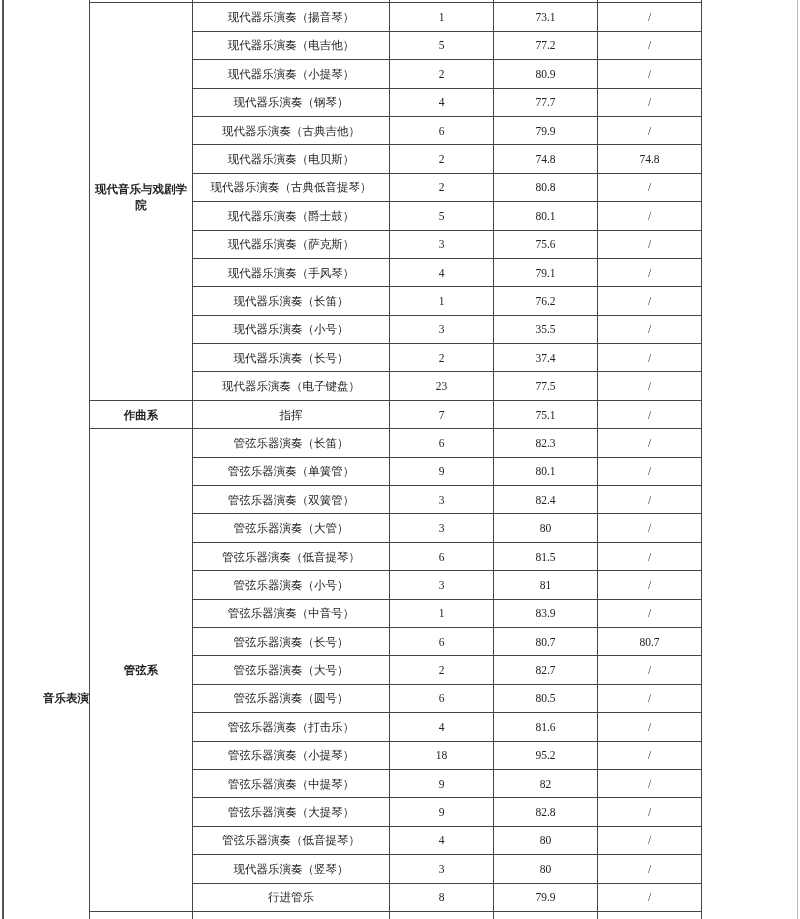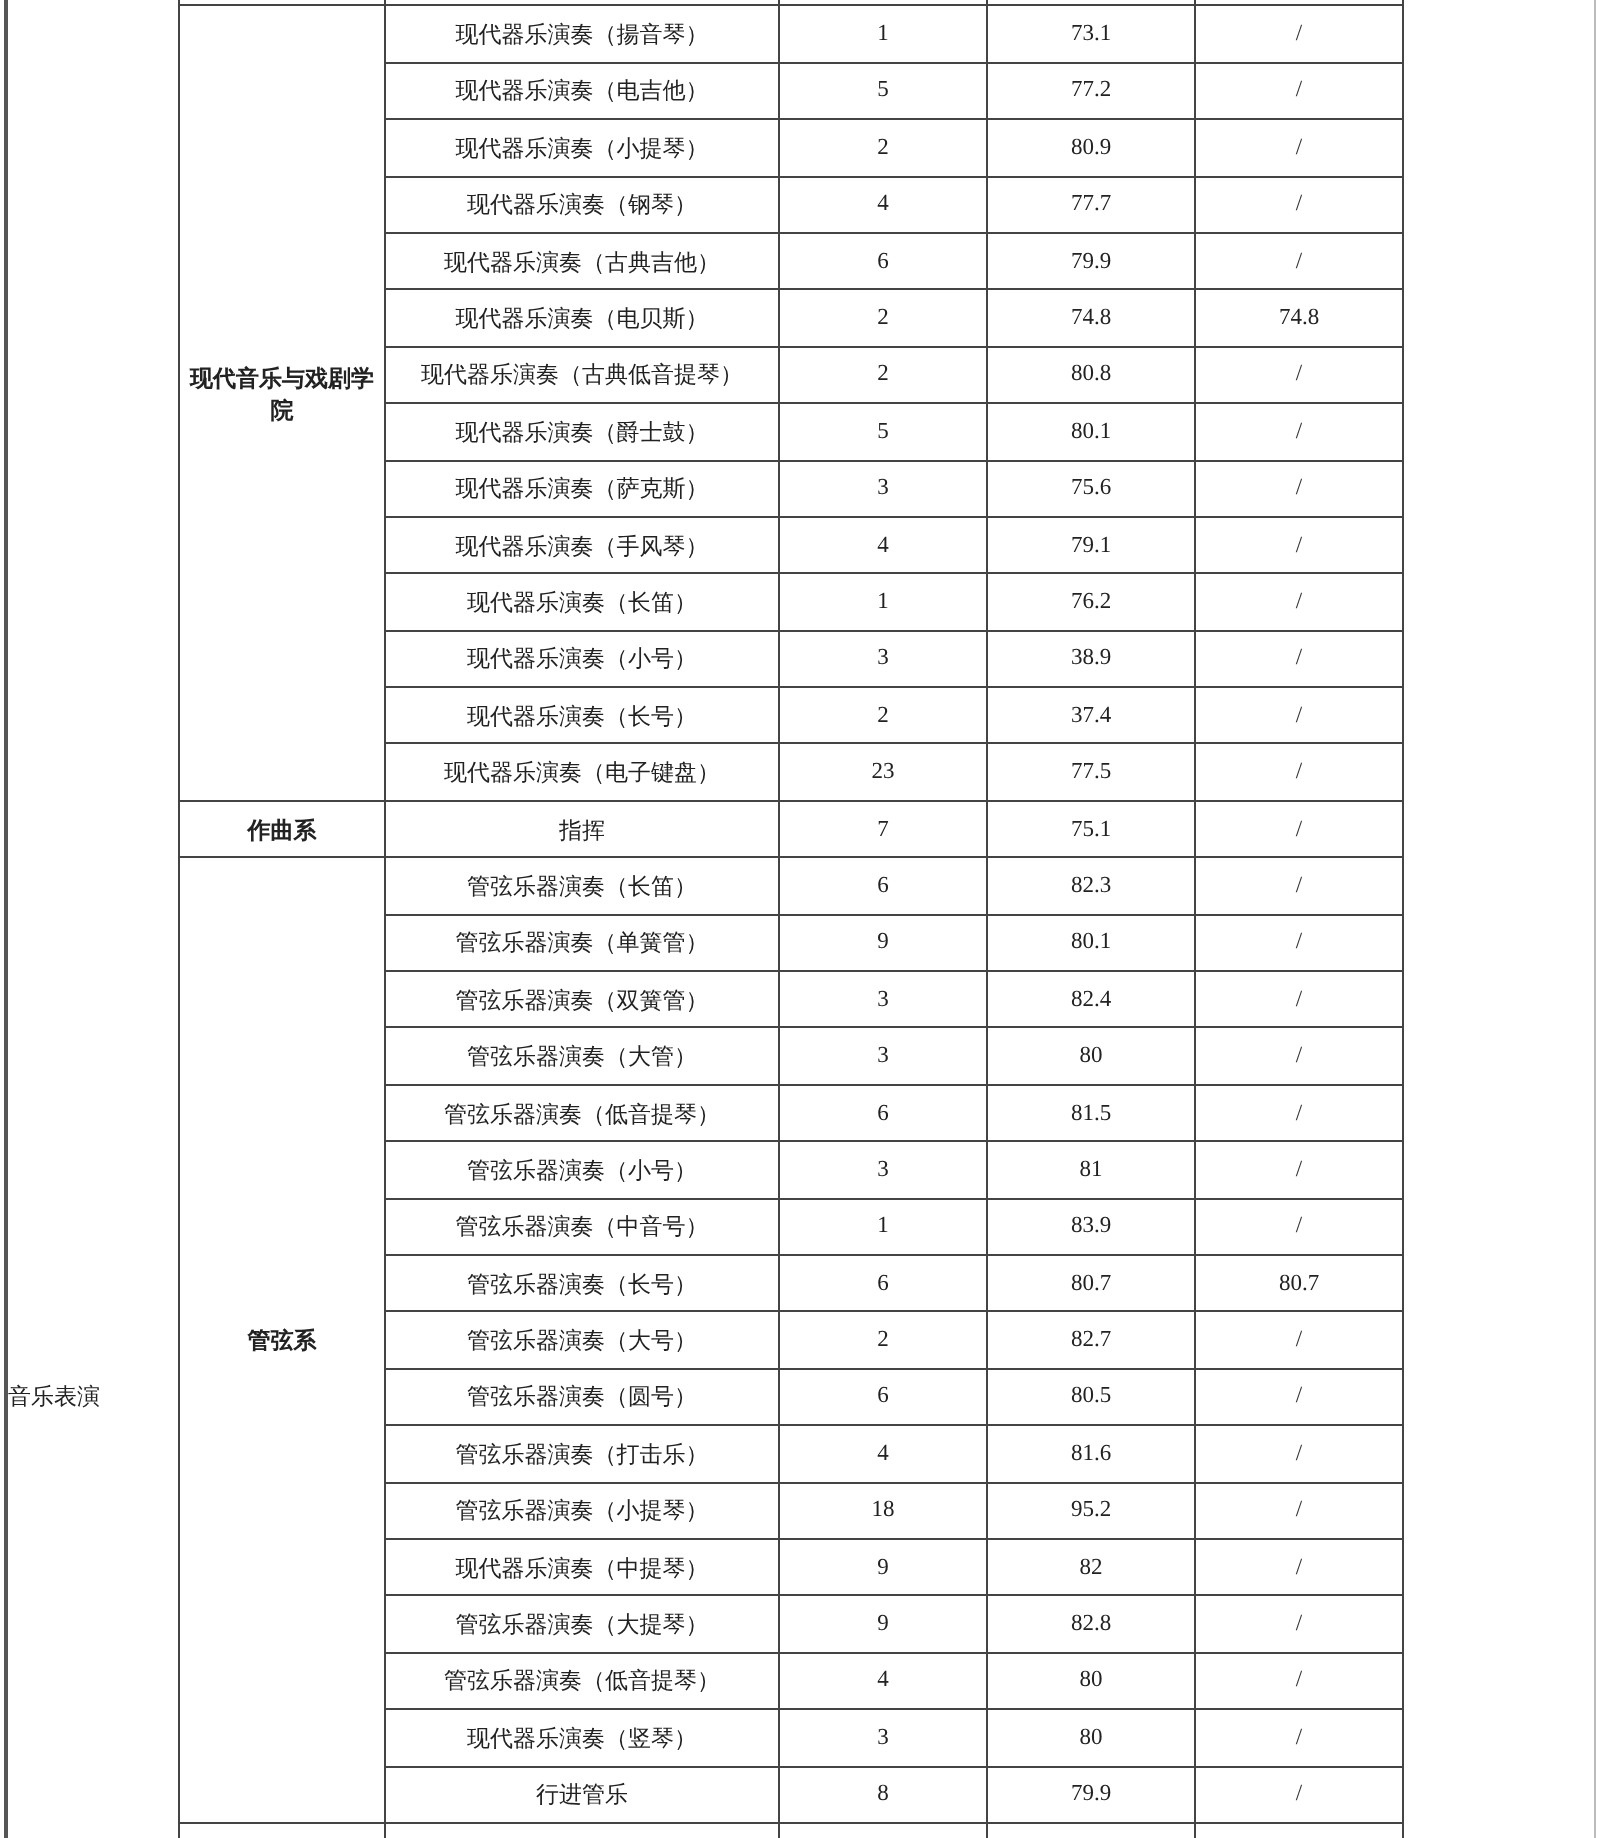--- a/index.html
+++ b/index.html
@@ -9,22 +9,22 @@
   .page-edge-right { position:absolute; left:797px; top:0; width:1px; height:919px; background:#bbb; }
   table.score { position:absolute; left:89px; top:-26px; border-collapse:collapse; table-layout:fixed; }
   table.score td { border:1px solid #444; height:27.4px; padding:0; text-align:center;
                    vertical-align:middle; font-size:11.5px; line-height:14px; }
   td.major, td.dept { font-weight:bold; font-size:11.5px; }
   td.cat { font-weight:normal; font-size:11px; }
   td.num { font-family:"Liberation Serif","DejaVu Serif",serif; font-size:11.5px; }
   td.slash { font-family:"Liberation Serif","DejaVu Serif",serif; font-size:11px; color:#333; }
   .outer-cat { position:absolute; left:4px; top:0; width:85px; height:919px;
                border-right:1px solid #444; }
-  .outer-cat span { position:absolute; left:0; width:85px; top:691px; text-align:left;
-                    font-weight:normal; font-size:11.5px; }
+  .outer-cat span { position:absolute; left:0; width:85px; top:691px; text-align:right;
+                    font-weight:bold; font-size:11.5px; }
 </style>
 </head>
 <body>
 
 <div class="page-edge-left"></div>
 <div class="page-edge-right"></div>
 
 <div class="outer-cat">
   <span>音乐表演</span>
 </div>
@@ -108,21 +108,21 @@
       </tr>
       <tr>
         <td class="cat">现代器乐演奏（长笛）</td>
         <td class="num">1</td>
         <td class="num">76.2</td>
         <td class="slash">/</td>
       </tr>
       <tr>
         <td class="cat">现代器乐演奏（小号）</td>
         <td class="num">3</td>
-        <td class="num">38.9</td>
+        <td class="num">35.5</td>
         <td class="slash">/</td>
       </tr>
       <tr>
         <td class="cat">现代器乐演奏（长号）</td>
         <td class="num">2</td>
         <td class="num">37.4</td>
         <td class="slash">/</td>
       </tr>
       <tr>
         <td class="cat">现代器乐演奏（电子键盘）</td>
@@ -204,21 +204,21 @@
         <td class="num">81.6</td>
         <td class="slash">/</td>
       </tr>
       <tr>
         <td class="cat">管弦乐器演奏（小提琴）</td>
         <td class="num">18</td>
         <td class="num">95.2</td>
         <td class="slash">/</td>
       </tr>
       <tr>
-        <td class="cat">现代器乐演奏（中提琴）</td>
+        <td class="cat">管弦乐器演奏（中提琴）</td>
         <td class="num">9</td>
         <td class="num">82</td>
         <td class="slash">/</td>
       </tr>
       <tr>
         <td class="cat">管弦乐器演奏（大提琴）</td>
         <td class="num">9</td>
         <td class="num">82.8</td>
         <td class="slash">/</td>
       </tr>

